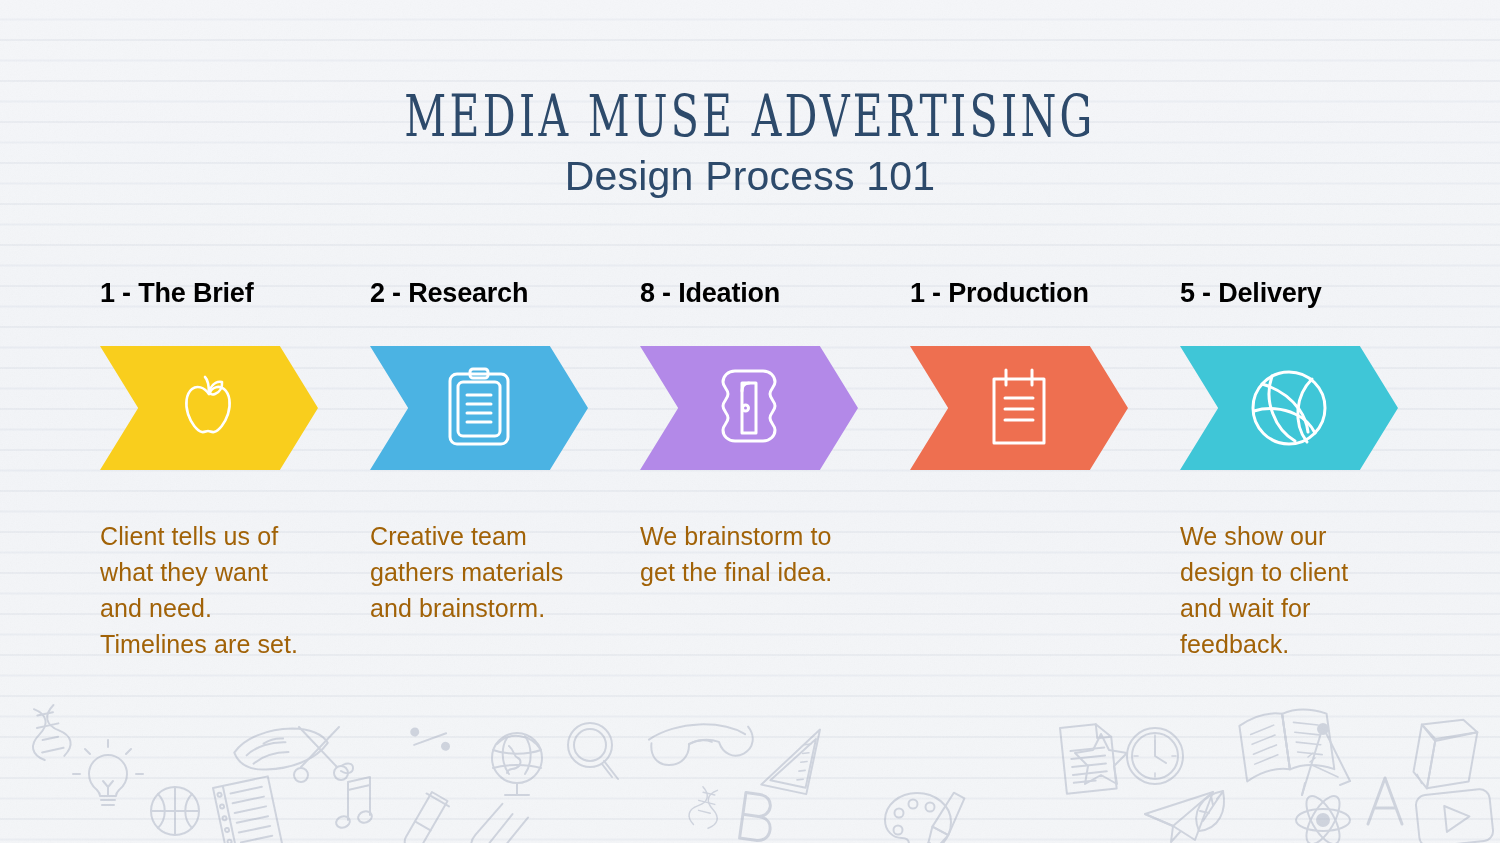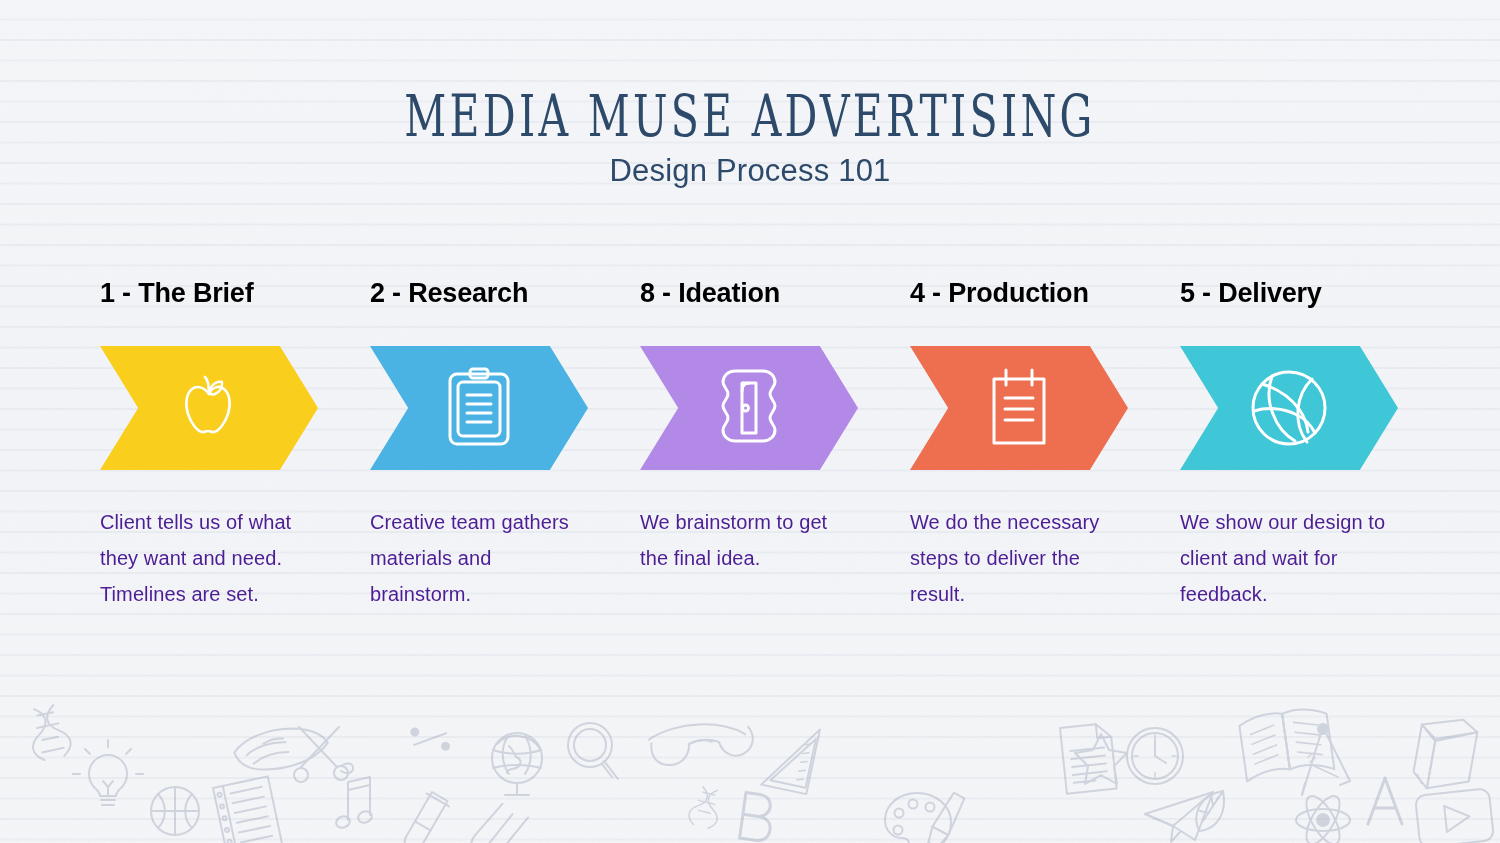--- a/index.html
+++ b/index.html
@@ -64,21 +64,21 @@
     letter-spacing: 4px;
     font-weight: 400;
     color: #2d4a6b;
     transform: scaleX(0.82) scaleY(1.15);
     transform-origin: center top;
     line-height: 1.02;
     white-space: nowrap;
   }
   .subtitle {
     margin-top: 14px;
-    font-size: 31px;
+    font-size: 41px;
     font-weight: 400;
     color: #2d4a6b;
     letter-spacing: 0.2px;
   }
 
   
   .steps {
     position: absolute;
     top: 278px;
     left: 100px;
@@ -107,24 +107,24 @@
   }
   .arrow-icon {
     position: absolute;
     left: 0; right: 0; top: 0; bottom: 0;
     display: flex;
     align-items: center;
     justify-content: center;
   }
   .arrow-icon svg { display: block; }
   .step-desc {
-    margin-top: 34px;
-    font-size: 20px;
+    margin-top: 48px;
+    font-size: 25px;
     line-height: 36px;
-    color: #4c1d95;
+    color: #a16207;
     width: 205px;
     letter-spacing: 0.1px;
   }
   .step-desc.wide { width: 212px; }
 
   
   .doodles {
     position: absolute;
     left: 0;
     bottom: 0;
@@ -203,34 +203,33 @@
             <path d="M27 16h14v50H27z"></path>
             <path d="M27 24c0-5 3-8 7-8"></path>
             <circle cx="30.5" cy="41" r="3"></circle>
           </svg>
         </div>
       </div>
       <div class="step-desc">We brainstorm to get the final idea.</div>
     </div>
 
     <div class="step" style="left:810px;">
-      <div class="step-title">4 - Production</div>
+      <div class="step-title">1 - Production</div>
       <div class="arrow" style="background:#ee6f50;">
         <div class="arrow-icon">
           <svg width="64" height="82" viewBox="0 0 64 82" fill="none" stroke="#ffffff" stroke-width="3" stroke-linecap="round" stroke-linejoin="round">
             <rect x="7" y="12" width="50" height="64"></rect>
             <line x1="19" y1="3" x2="19" y2="18"></line>
             <line x1="45" y1="3" x2="45" y2="18"></line>
             <line x1="18" y1="31" x2="46" y2="31"></line>
             <line x1="18" y1="42" x2="46" y2="42"></line>
             <line x1="18" y1="53" x2="46" y2="53"></line>
           </svg>
         </div>
       </div>
-      <div class="step-desc wide">We do the necessary steps to deliver the result.</div>
     </div>
 
     <div class="step" style="left:1080px;">
       <div class="step-title">5 - Delivery</div>
       <div class="arrow" style="background:#3fc6d7;">
         <div class="arrow-icon">
           <svg width="82" height="82" viewBox="0 0 82 82" fill="none" stroke="#ffffff" stroke-width="3" stroke-linecap="round" stroke-linejoin="round">
             <circle cx="41" cy="41" r="36"></circle>
             <path d="M14 17c14 4 28 13 37 25 5 7 8 15 9 23"></path>
             <path d="M6 44c13-4 29-3 41 3 9 4 16 11 20 19"></path>

